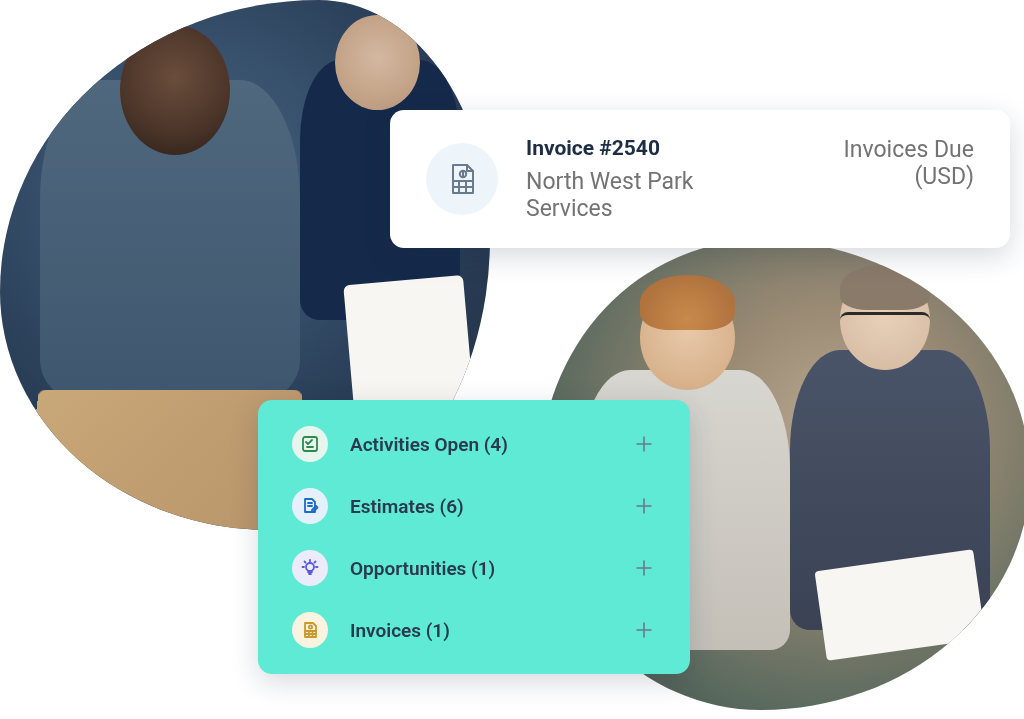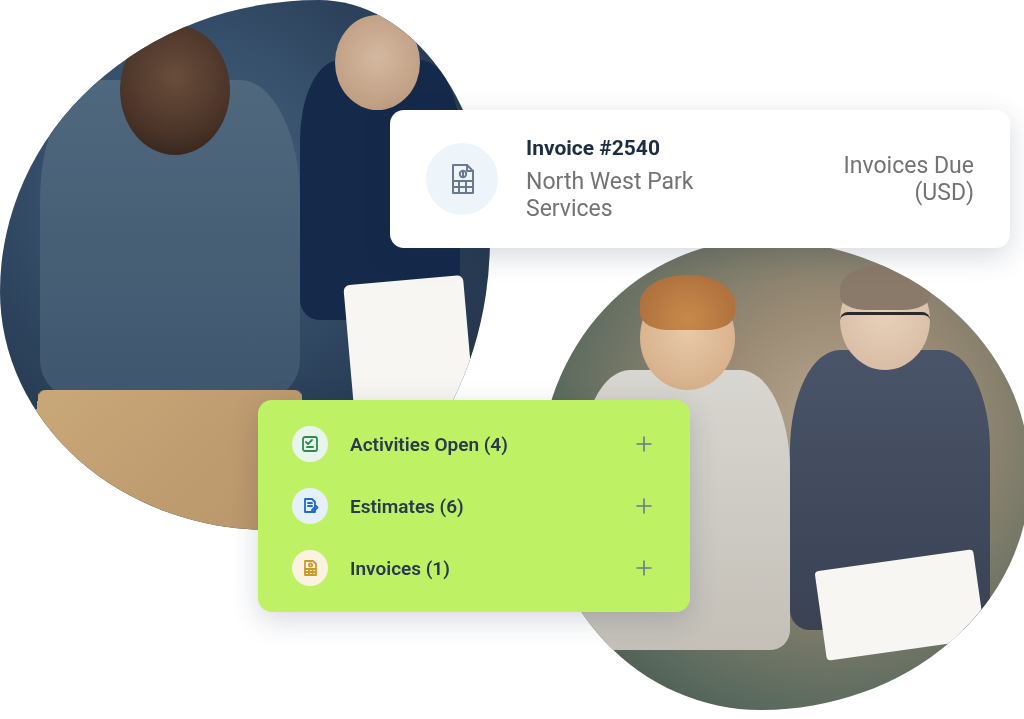--- a/index.html
+++ b/index.html
@@ -126,33 +126,33 @@
       align-items:center;
       gap:28px;
     }
     .invoice-icon {
       width:72px; height:72px;
       border-radius:50%;
       background:#eef5fa;
       display:flex; align-items:center; justify-content:center;
       flex-shrink:0;
     }
-    .invoice-body { flex:1; display:flex; justify-content:space-between; align-items:center; }
+    .invoice-body { flex:1; display:flex; justify-content:space-between; }
     .inv-left, .inv-right { display:flex; flex-direction:column; gap:8px; }
     .inv-right { text-align:right; }
     .inv-title { font-size:21px; font-weight:700; color:#1d2d44; }
     .inv-sub { font-size:23px; color:#737373; }
     .inv-amount { font-size:21px; font-weight:700; color:#1d2d44; }
 
     
     .list-card {
       position:absolute;
       top:400px; left:258px;
       width:432px;
-      background:#bef264;
+      background:#5eead4;
       border-radius:14px;
       box-shadow:0 8px 28px rgba(30,45,70,0.18);
       padding:26px 34px;
       display:flex; flex-direction:column; gap:26px;
     }
     .list-row {
       display:flex; align-items:center; gap:22px;
     }
     .list-icon {
       width:36px; height:36px;
@@ -249,20 +249,35 @@
       </svg>
     </div>
     <div class="list-label">Estimates (6)</div>
     <button class="plus-btn">
       <svg width="20" height="20" viewBox="0 0 20 20" stroke="#6a7a8e" stroke-width="1.6" stroke-linecap="round">
           <path d="M10 3 V17 M3 10 H17"></path>
         </svg>
     </button>
   </div>
 
+  <div class="list-row">
+    <div class="list-icon ic-purple">
+      <svg width="18" height="18" viewBox="0 0 18 18" fill="none" stroke="#5a5ad8" stroke-width="1.8" stroke-linecap="round" stroke-linejoin="round">
+        <circle cx="9" cy="8" r="4"></circle>
+        <path d="M7 13 H11 M8 15 H10"></path>
+        <path d="M9 1 V2.5 M15 8 H16.5 M1.5 8 H3 M13.5 3.5 L14.5 2.5 M4.5 3.5 L3.5 2.5"></path>
+      </svg>
+    </div>
+    <div class="list-label">Opportunities (1)</div>
+    <button class="plus-btn">
+      <svg width="20" height="20" viewBox="0 0 20 20" stroke="#6a7a8e" stroke-width="1.6" stroke-linecap="round">
+          <path d="M10 3 V17 M3 10 H17"></path>
+        </svg>
+    </button>
+  </div>
 
   <div class="list-row">
     <div class="list-icon ic-yellow">
       <svg width="18" height="18" viewBox="0 0 18 18" fill="none" stroke="#c89a2e" stroke-width="1.8" stroke-linecap="round" stroke-linejoin="round">
         <path d="M4 2 H12 L15 5 V16 H4 Z"></path>
         <path d="M4 10 H15 M4 13 H15 M8 10 V16 M11.5 10 V16"></path>
         <circle cx="9.5" cy="6" r="1.6"></circle>
       </svg>
     </div>
     <div class="list-label">Invoices (1)</div>

